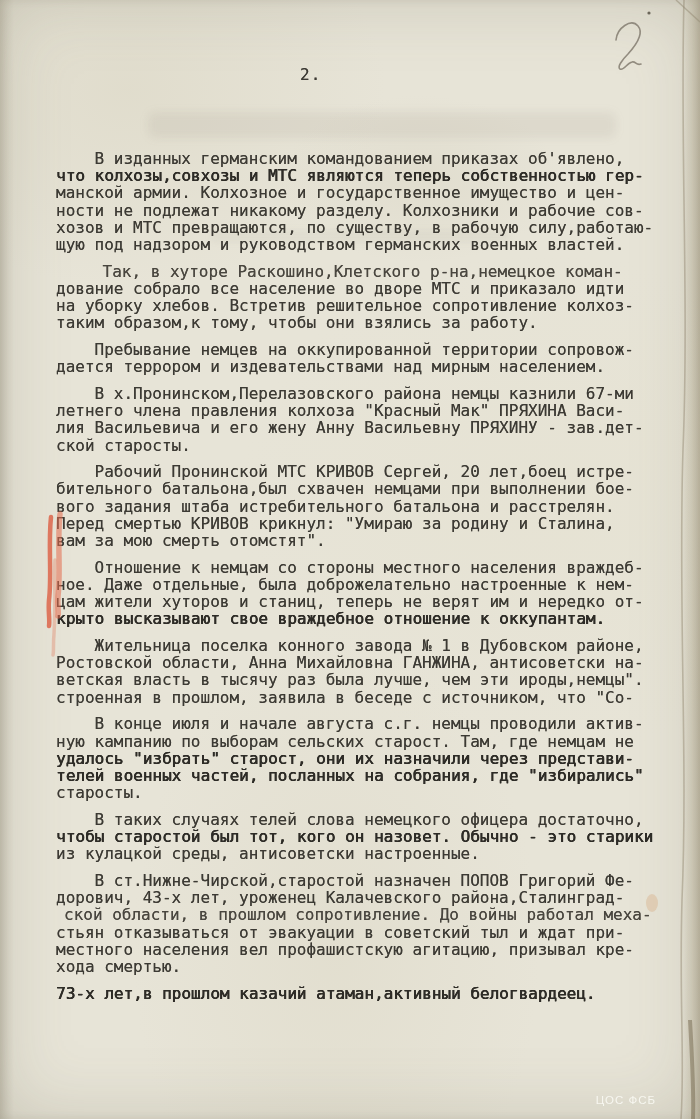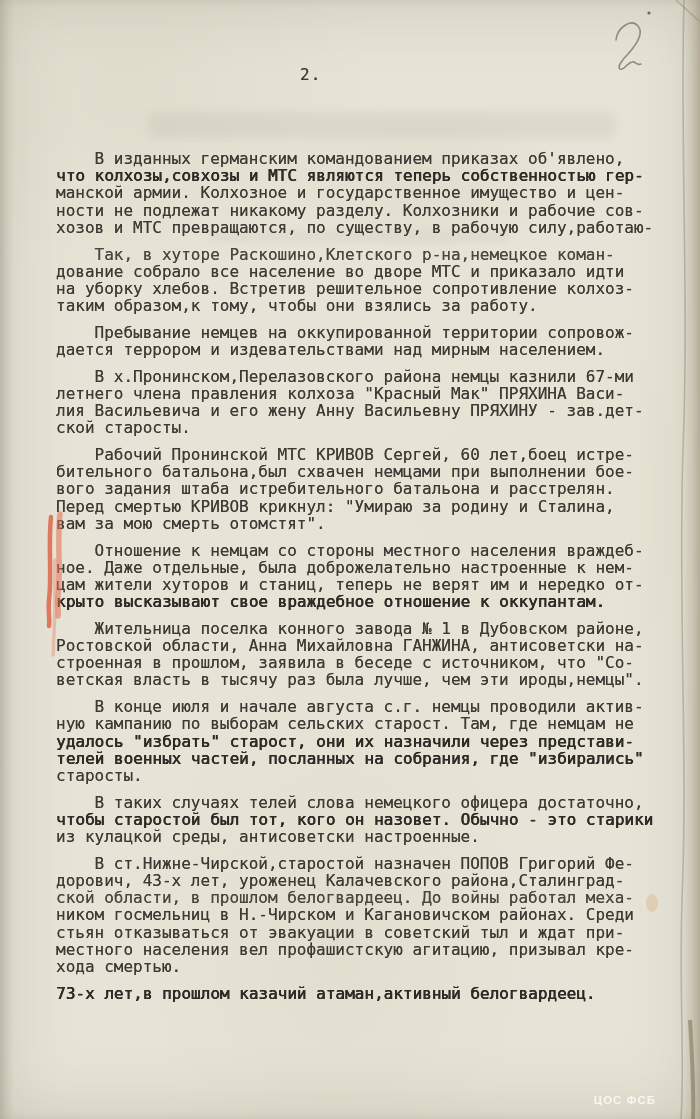--- a/index.html
+++ b/index.html
@@ -41,25 +41,25 @@
   .para-1 .ln:nth-child(2),
   .para-6 .ln:nth-child(4),
   .para-8 .ln:nth-child(3),
   .para-8 .ln:nth-child(4),
   .para-9 .ln:nth-child(2),
   .para-11 .ln:nth-child(1){
     color:#2e2c27;text-shadow:.5px 0 0 currentColor, 0 0 .6px currentColor;
   }
   
   .para-2 .ln:nth-child(1),
-  .para-10 .ln:nth-child(3){color:#49463f;}
+  .para-10 .ln:nth-child(3){color:#49463f;margin-left:8px;}
   #overlay{position:absolute;left:0;top:0;pointer-events:none;}
   #watermark{
     position:absolute;right:44px;bottom:13px;
-    font-family:"Liberation Sans",sans-serif;font-size:11.5px;font-weight:bold;
+    font-family:"Liberation Sans",sans-serif;font-size:11.5px;font-weight:normal;
     letter-spacing:1px;color:rgba(250,250,245,.88);
   }
   #right-edge{
     position:absolute;top:0;right:0;width:16px;height:1119px;
     background:linear-gradient(90deg, rgba(0,0,0,0), rgba(168,158,130,.22) 55%, rgba(140,128,100,.30));
   }
 </style>
 </head>
 <body>
 
@@ -70,73 +70,73 @@
 
   <div id="page-number" class="typed">2.</div>
 
   <div id="doc-text" class="typed">
       <div class="para para-1">
         <div class="ln">    В изданных германским командованием приказах об'явлено,</div>
         <div class="ln">что колхозы,совхозы и МТС являются теперь собственностью гер-</div>
         <div class="ln">манской армии. Колхозное и государственное имущество и цен-</div>
         <div class="ln">ности не подлежат никакому разделу. Колхозники и рабочие сов-</div>
         <div class="ln">хозов и МТС превращаются, по существу, в рабочую силу,работаю-</div>
+        <div class="ln">щую под надзором и руководством германских военных властей.</div>
       </div>
       <div class="para para-2">
         <div class="ln">    Так, в хуторе Раскошино,Клетского р-на,немецкое коман-</div>
         <div class="ln">дование собрало все население во дворе МТС и приказало идти</div>
         <div class="ln">на уборку хлебов. Встретив решительное сопротивление колхоз-</div>
         <div class="ln">таким образом,к тому, чтобы они взялись за работу.</div>
       </div>
       <div class="para para-3">
         <div class="ln">    Пребывание немцев на оккупированной территории сопровож-</div>
         <div class="ln">дается террором и издевательствами над мирным населением.</div>
       </div>
       <div class="para para-4">
         <div class="ln">    В х.Пронинском,Перелазовского района немцы казнили 67-ми</div>
         <div class="ln">летнего члена правления колхоза "Красный Мак" ПРЯХИНА Васи-</div>
         <div class="ln">лия Васильевича и его жену Анну Васильевну ПРЯХИНУ - зав.дет-</div>
         <div class="ln">ской старосты.</div>
       </div>
       <div class="para para-5">
-        <div class="ln">    Рабочий Пронинской МТС КРИВОВ Сергей, 60 лет,боец истре-</div>
+        <div class="ln">    Рабочий Пронинской МТС КРИВОВ Сергей, 20 лет,боец истре-</div>
         <div class="ln">бительного батальона,был схвачен немцами при выполнении бое-</div>
         <div class="ln">вого задания штаба истребительного батальона и расстрелян.</div>
         <div class="ln">Перед смертью КРИВОВ крикнул: "Умираю за родину и Сталина,</div>
         <div class="ln">вам за мою смерть отомстят".</div>
       </div>
       <div class="para para-6">
         <div class="ln">    Отношение к немцам со стороны местного населения враждеб-</div>
         <div class="ln">ное. Даже отдельные, была доброжелательно настроенные к нем-</div>
         <div class="ln">цам жители хуторов и станиц, теперь не верят им и нередко от-</div>
         <div class="ln">крыто высказывают свое враждебное отношение к оккупантам.</div>
       </div>
       <div class="para para-7">
         <div class="ln">    Жительница поселка конного завода № 1 в Дубовском районе,</div>
         <div class="ln">Ростовской области, Анна Михайловна ГАНЖИНА, антисоветски на-</div>
+        <div class="ln">ветская власть в тысячу раз была лучше, чем эти ироды,немцы".</div>
         <div class="ln">строенная в прошлом, заявила в беседе с источником, что "Со-</div>
-        <div class="ln">ветская власть в тысячу раз была лучше, чем эти ироды,немцы".</div>
       </div>
       <div class="para para-8">
         <div class="ln">    В конце июля и начале августа с.г. немцы проводили актив-</div>
         <div class="ln">ную кампанию по выборам сельских старост. Там, где немцам не</div>
         <div class="ln">удалось "избрать" старост, они их назначили через представи-</div>
         <div class="ln">телей военных частей, посланных на собрания, где "избирались"</div>
         <div class="ln">старосты.</div>
       </div>
       <div class="para para-9">
         <div class="ln">    В таких случаях телей слова немецкого офицера достаточно,</div>
         <div class="ln">чтобы старостой был тот, кого он назовет. Обычно - это старики</div>
         <div class="ln">из кулацкой среды, антисоветски настроенные.</div>
       </div>
       <div class="para para-10">
         <div class="ln">    В ст.Нижне-Чирской,старостой назначен ПОПОВ Григорий Фе-</div>
         <div class="ln">дорович, 43-х лет, уроженец Калачевского района,Сталинград-</div>
-        <div class="ln">ской области, в прошлом белогвардеец. До войны работал меха-</div>
-        <div class="ln">ником госмельниц в Н.-Чирском и Кагановичском районах. Среди</div>
+        <div class="ln">ской области, в прошлом сопротивление. До войны работал меха-</div>
         <div class="ln">стьян отказываться от эвакуации в советский тыл и ждат при-</div>
         <div class="ln">местного населения вел профашистскую агитацию, призывал кре-</div>
         <div class="ln">хода смертью.</div>
       </div>
       <div class="para para-11">
         <div class="ln">73-х лет,в прошлом казачий атаман,активный белогвардеец.</div>
       </div>
     </div>
 
   <div id="right-edge"></div>

